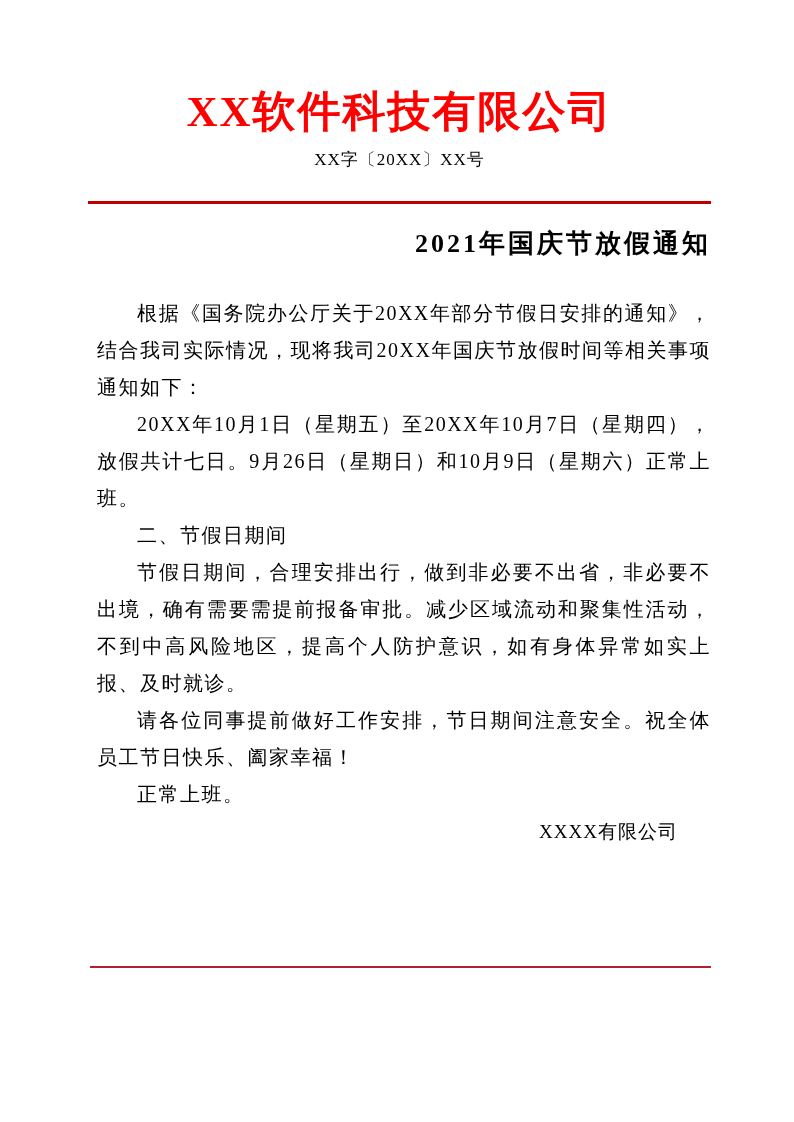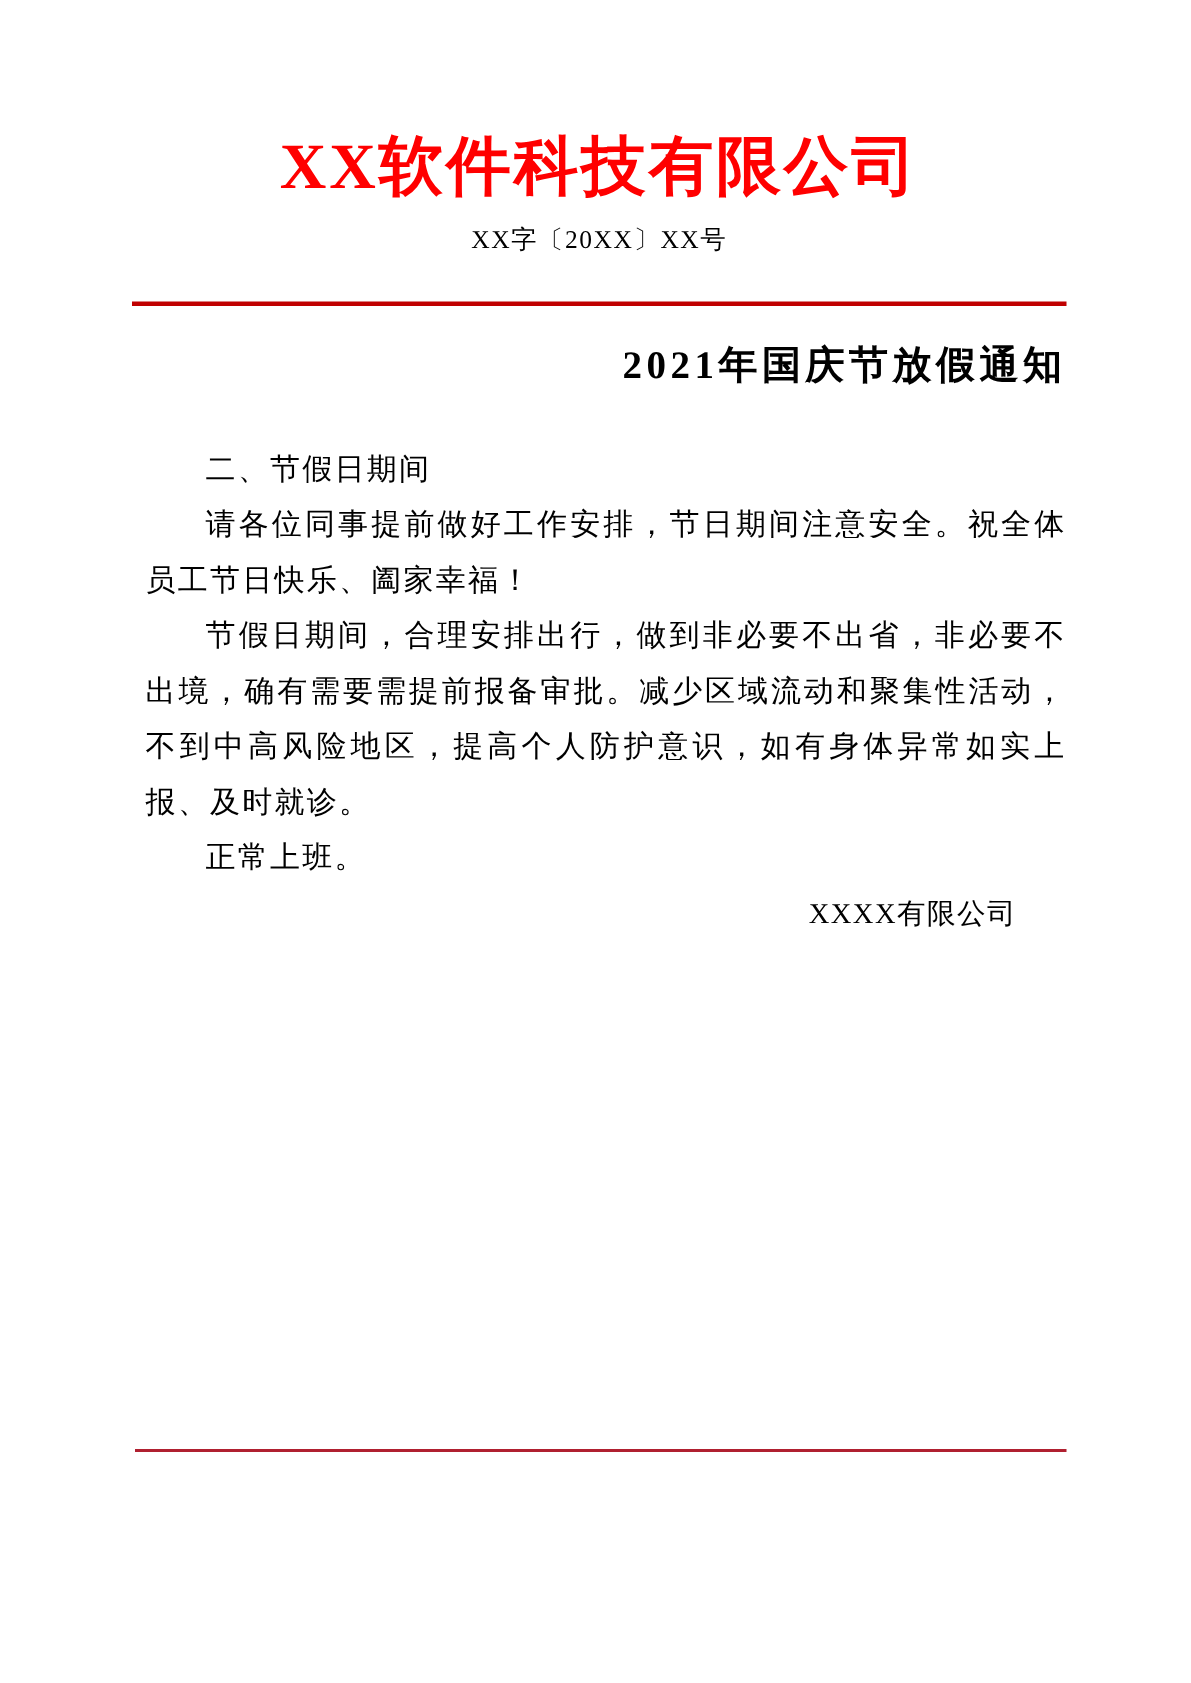--- a/index.html
+++ b/index.html
@@ -74,23 +74,25 @@
 
   <div class="company-title">XX软件科技有限公司</div>
 
   <div class="doc-number">XX字〔20XX〕XX号</div>
 
   <div class="red-rule-top"></div>
 
   <div class="doc-title">2021年国庆节放假通知</div>
 
   <div class="body-text">
+    <p>根据《国务院办公厅关于20XX年部分节假日安排的通知》，结合我司实际情况，现将我司20XX年国庆节放假时间等相关事项通知如下：</p>
+    <p>20XX年10月1日（星期五）至20XX年10月7日（星期四），放假共计七日。9月26日（星期日）和10月9日（星期六）正常上班。</p>
     <p>二、节假日期间</p>
+    <p>节假日期间，合理安排出行，做到非必要不出省，非必要不出境，确有需要需提前报备审批。减少区域流动和聚集性活动，不到中高风险地区，提高个人防护意识，如有身体异常如实上报、及时就诊。</p>
     <p>请各位同事提前做好工作安排，节日期间注意安全。祝全体员工节日快乐、阖家幸福！</p>
-    <p>节假日期间，合理安排出行，做到非必要不出省，非必要不出境，确有需要需提前报备审批。减少区域流动和聚集性活动，不到中高风险地区，提高个人防护意识，如有身体异常如实上报、及时就诊。</p>
     <p>正常上班。</p>
   </div>
 
   <div class="signature">
     <div>XXXX有限公司</div>
   </div>
 
   <div class="red-rule-bottom"></div>
 
 </div>

